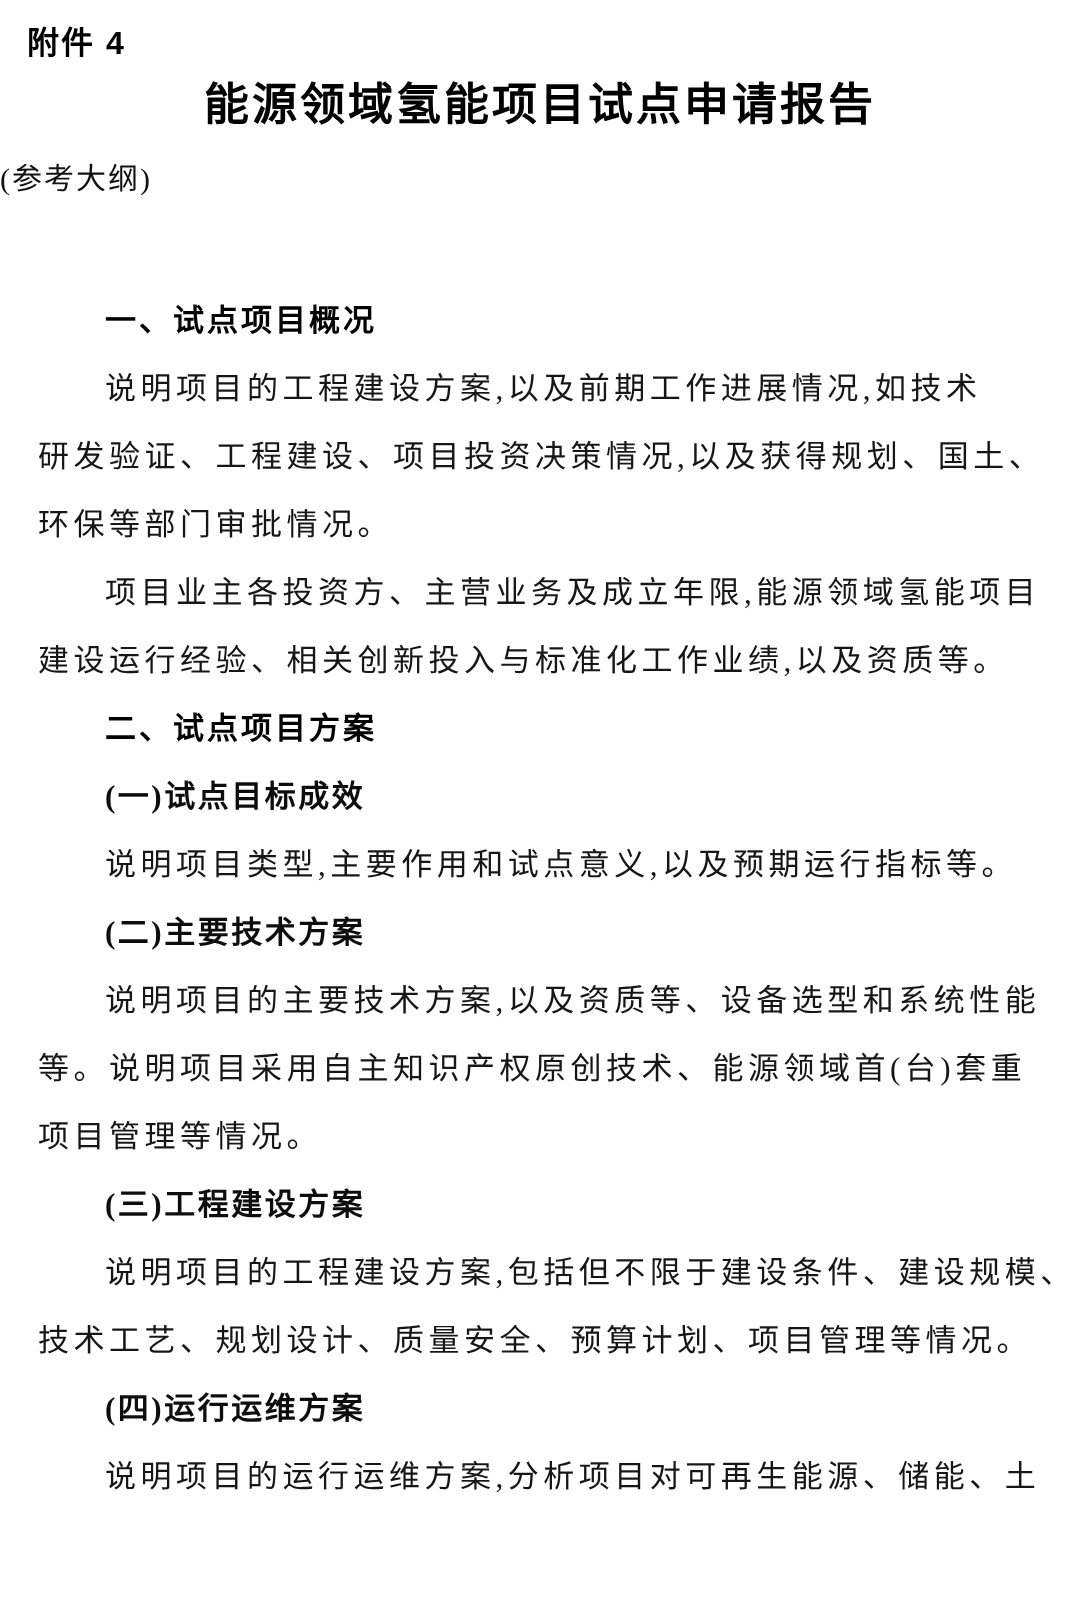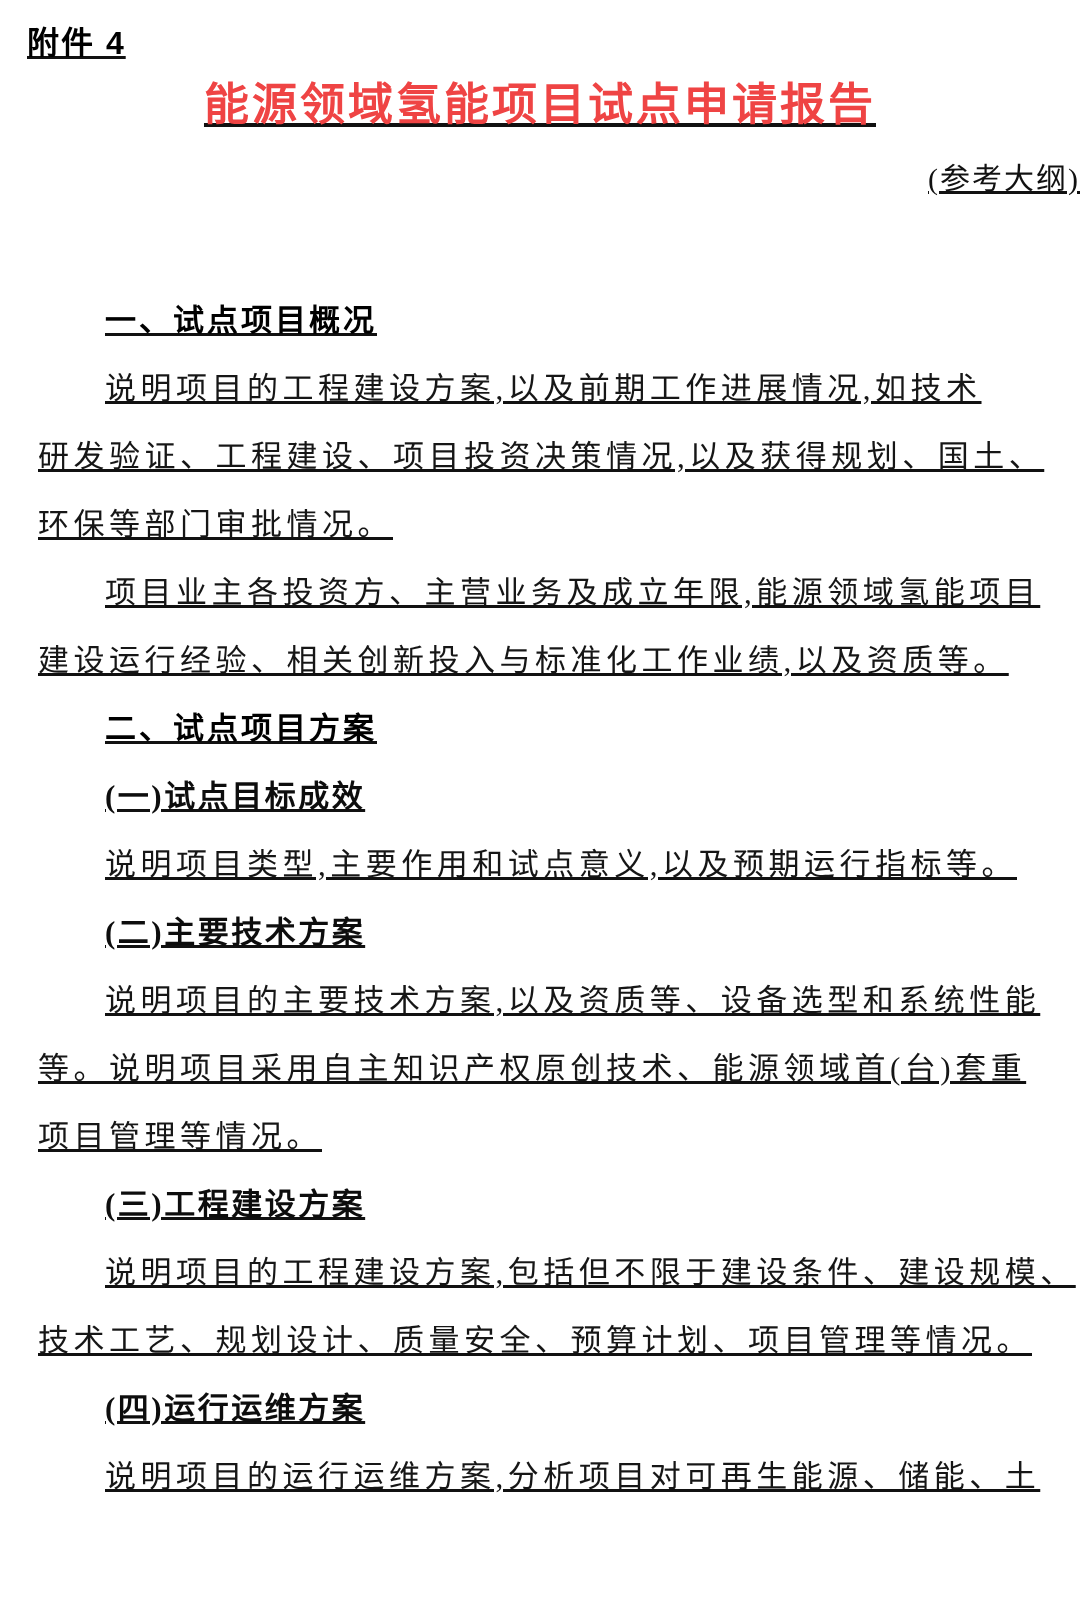--- a/index.html
+++ b/index.html
@@ -8,44 +8,43 @@
     background: #ffffff;
   }
   .page {
     position: relative;
     width: 1080px;
     height: 1548px;
     background: #ffffff;
     color: #111111;
     overflow: hidden;
     font-family: "Liberation Serif", "DejaVu Serif", serif;
-    text-decoration: underline;
   }
   .attachment {
     margin: 26px 0 0 27px;
     font-family: "Liberation Sans", "DejaVu Sans", sans-serif;
     font-weight: bold;
     font-size: 32px;
     line-height: 34px;
     letter-spacing: 2px;
     color: #000000;
   }
   .title {
     margin-top: 21px;
     text-align: center;
     font-family: "Liberation Serif", "DejaVu Serif", serif;
     font-weight: bold;
     font-size: 45px;
     line-height: 48px;
     letter-spacing: 3px;
-    color: #ef4444;
+    color: #000000;
   }
   .subtitle {
     margin-top: 32px;
-    text-align: right;
+    text-align: left;
     font-size: 30px;
     line-height: 36px;
     letter-spacing: 2px;
     color: #111111;
   }
   .content {
     margin-top: 90px;
     padding: 0 38px;
   }
   .line {

